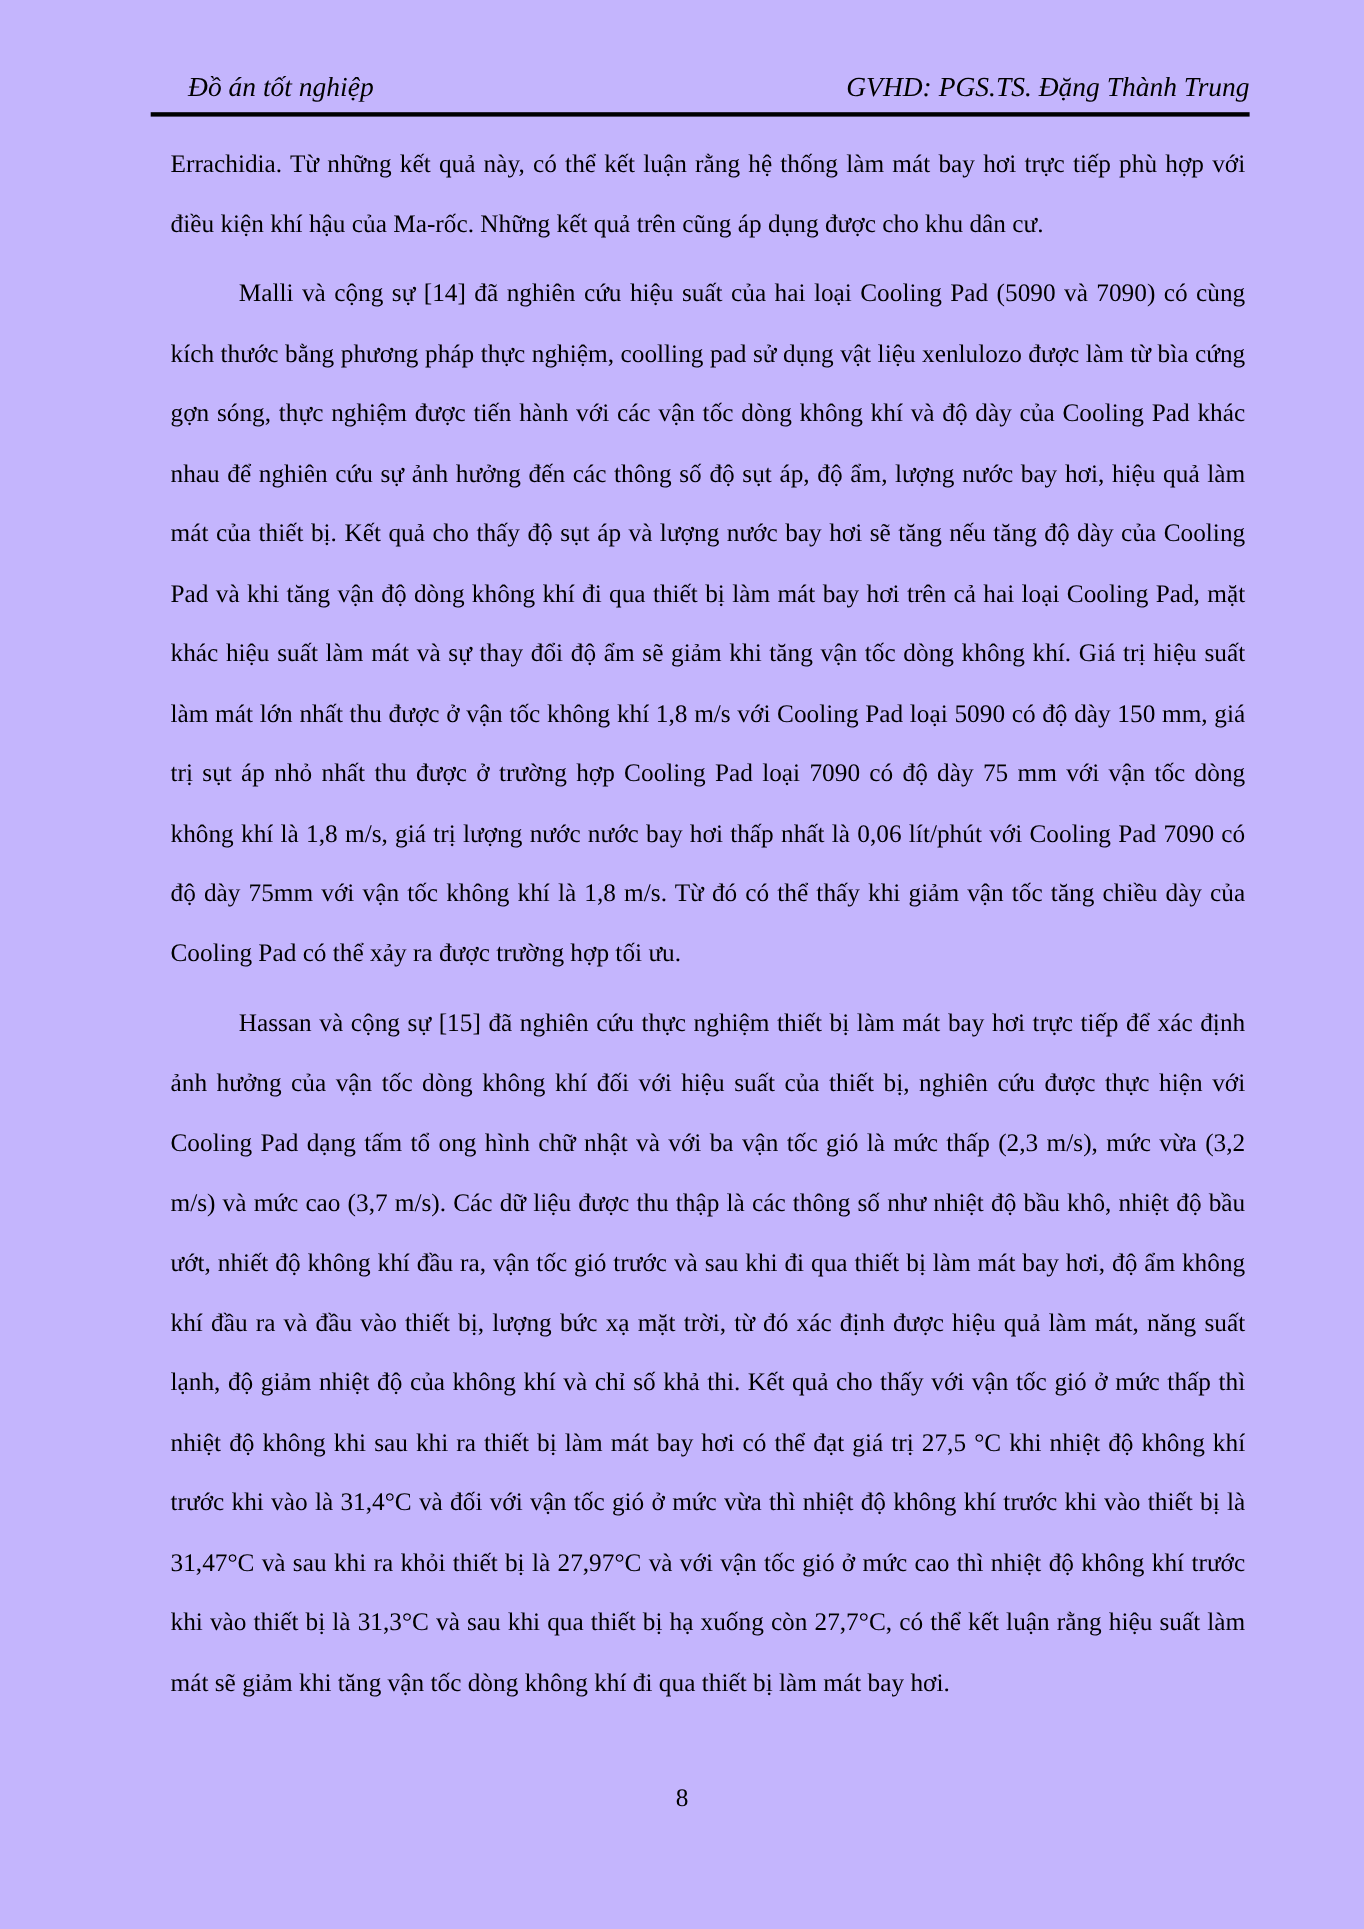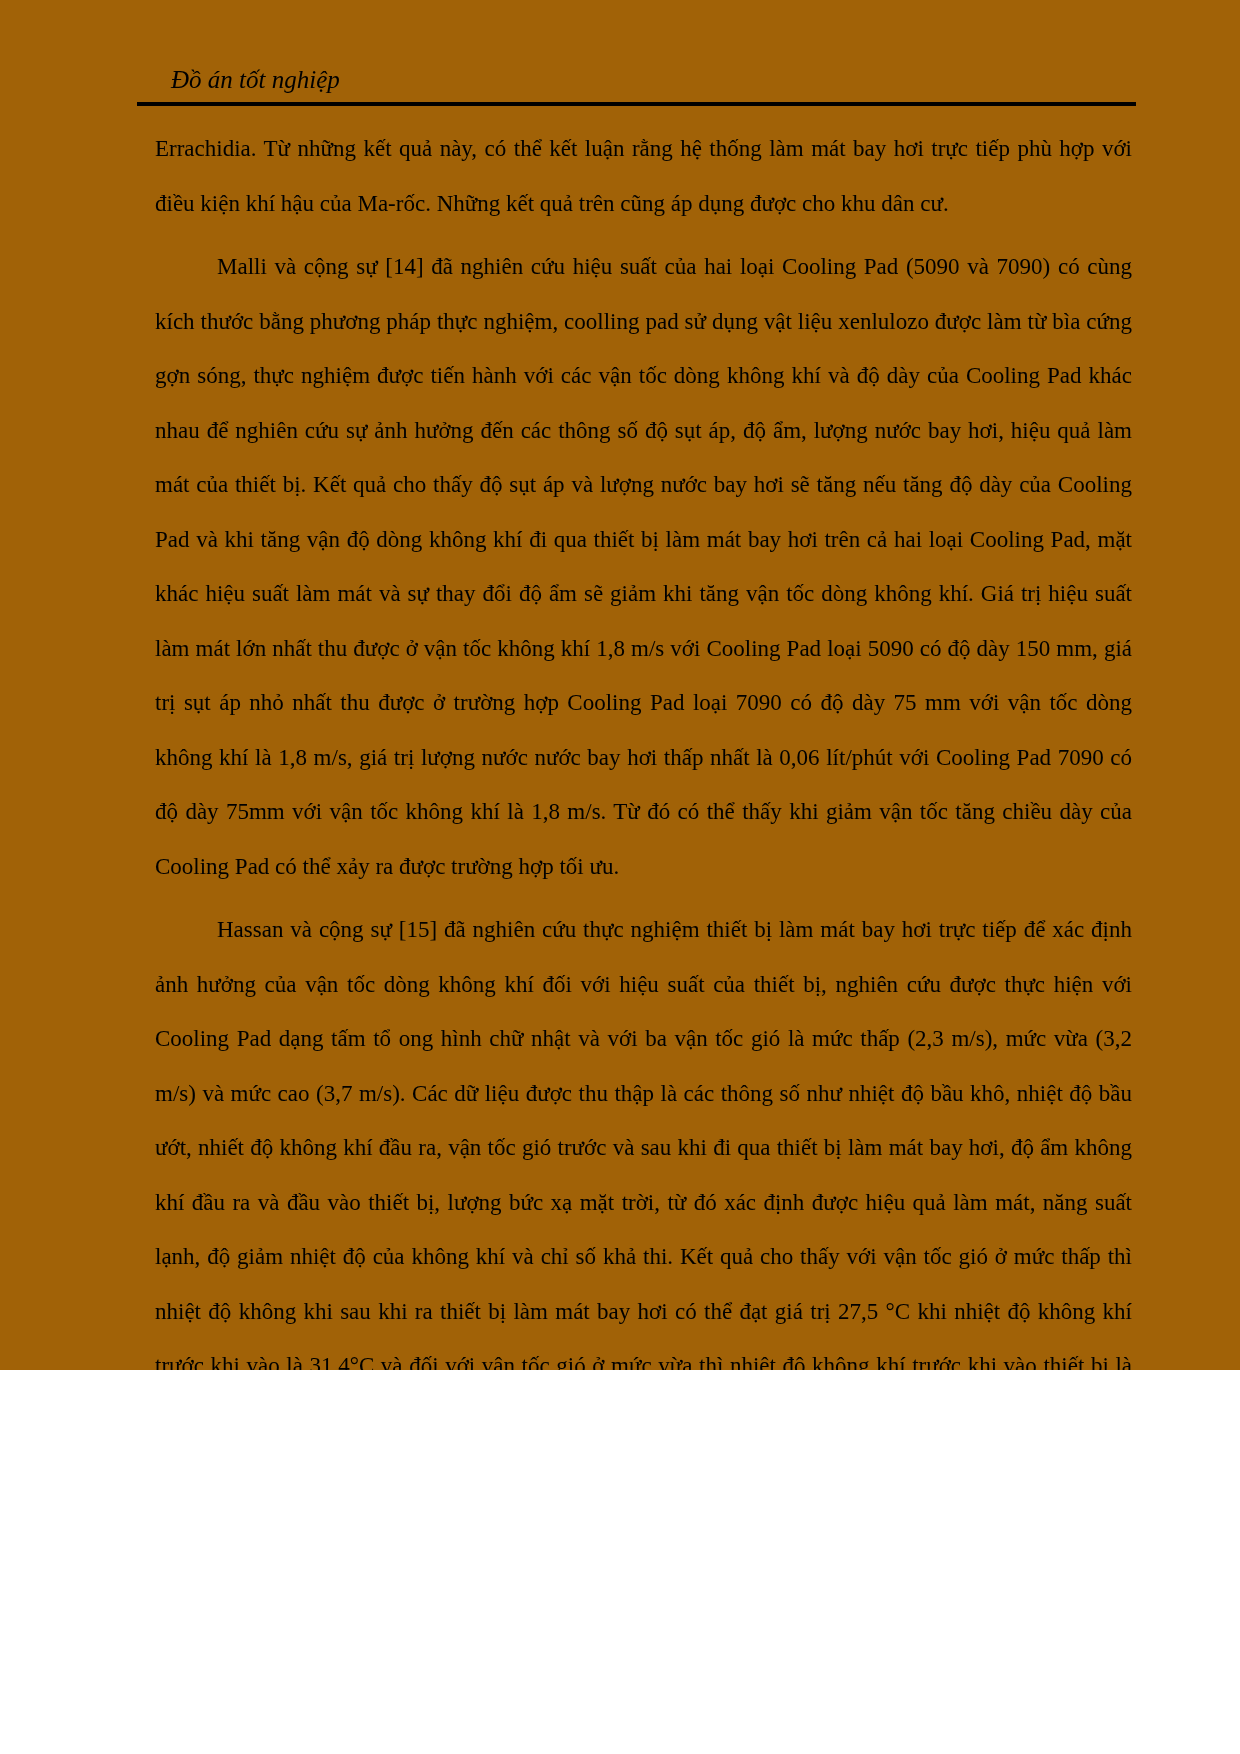--- a/index.html
+++ b/index.html
@@ -3,22 +3,22 @@
 <meta charset="utf-8">
 <style>
   html, body {
     margin: 0;
     padding: 0;
     background: #ffffff;
   }
   .page {
     position: relative;
     width: 1240px;
-    height: 1370px;
-    background: #a16207;
+    height: 1754px;
+    background: #c4b5fd;
     color: #000000;
     font-family: "Liberation Serif", "DejaVu Serif", serif;
     overflow: hidden;
     box-sizing: border-box;
   }
   .header {
     position: absolute;
     top: 66px;
     left: 137px;
     right: 104px;
@@ -66,20 +66,21 @@
   }
 </style>
 </head>
 <body>
 
 <div class="page">
 
   <div class="header">
     <div class="header-row">
       <span class="header-left">Đồ án tốt nghiệp</span>
+      <span class="header-right">GVHD: PGS.TS. Đặng Thành Trung</span>
     </div>
   </div>
 
   <div class="content">
     <p>Errachidia. Từ những kết quả này, có thể kết luận rằng hệ thống làm mát bay hơi trực tiếp phù hợp với điều kiện khí hậu của Ma-rốc. Những kết quả trên cũng áp dụng được cho khu dân cư.</p>
     <p class="indent">Malli và cộng sự [14] đã nghiên cứu hiệu suất của hai loại Cooling Pad  (5090 và 7090) có cùng kích thước bằng phương pháp thực nghiệm, coolling pad sử dụng vật liệu xenlulozo được làm từ bìa cứng gợn sóng, thực nghiệm được tiến hành với các vận tốc dòng không khí và độ dày của Cooling Pad khác nhau để nghiên cứu sự ảnh hưởng đến các thông số độ sụt áp, độ ẩm, lượng nước bay hơi, hiệu quả làm mát của thiết bị.  Kết quả cho thấy độ sụt áp và lượng nước bay hơi sẽ tăng nếu tăng độ dày của Cooling Pad và khi tăng vận độ dòng không khí đi qua thiết bị làm mát bay hơi trên cả hai loại Cooling Pad, mặt khác hiệu suất làm mát và sự thay đổi độ ẩm sẽ giảm khi tăng vận tốc dòng không khí. Giá trị hiệu suất làm mát lớn nhất thu được ở vận tốc không khí 1,8 m/s với Cooling Pad loại 5090 có độ dày 150 mm, giá trị sụt áp nhỏ nhất thu được ở trường hợp Cooling Pad loại 7090 có độ dày 75 mm với vận tốc dòng không khí là 1,8 m/s, giá trị lượng nước nước bay hơi thấp nhất là 0,06 lít/phút với Cooling Pad 7090 có độ dày 75mm với vận tốc không khí là 1,8 m/s. Từ đó có thể thấy khi giảm vận tốc tăng chiều dày của Cooling Pad có thể xảy ra được trường hợp tối ưu.</p>
     <p class="indent">Hassan và cộng sự [15] đã nghiên cứu thực nghiệm thiết bị làm mát bay hơi trực tiếp để xác định ảnh hưởng của vận tốc dòng không khí đối với hiệu suất của thiết bị, nghiên cứu được thực hiện với Cooling Pad dạng tấm tổ ong hình chữ nhật và với ba vận tốc gió là mức thấp (2,3 m/s), mức vừa (3,2 m/s) và mức cao (3,7 m/s). Các dữ liệu được thu thập là các thông số như nhiệt độ bầu khô, nhiệt độ bầu ướt, nhiết độ không khí đầu ra, vận tốc gió trước và sau khi đi qua thiết bị làm mát bay hơi, độ ẩm không khí đầu ra và đầu vào thiết bị, lượng bức xạ mặt trời, từ đó xác định được hiệu quả làm mát, năng suất lạnh, độ giảm nhiệt độ của không khí và chỉ số khả thi. Kết quả cho thấy với vận tốc gió ở mức thấp  thì nhiệt độ không khi sau khi ra thiết bị làm mát bay hơi có thể đạt giá trị 27,5 °C khi nhiệt độ không khí trước khi vào là 31,4°C và đối với vận tốc gió ở mức vừa thì nhiệt độ không khí trước khi vào thiết bị là 31,47°C và sau khi ra khỏi thiết bị là 27,97°C và với vận tốc gió ở mức cao thì nhiệt độ không khí trước khi vào thiết bị là 31,3°C và sau khi qua thiết bị hạ xuống còn 27,7°C, có thể kết luận rằng hiệu suất làm mát sẽ giảm khi tăng vận tốc dòng không khí đi qua thiết bị làm mát bay hơi.</p>
   </div>
 
   <div class="footer">

